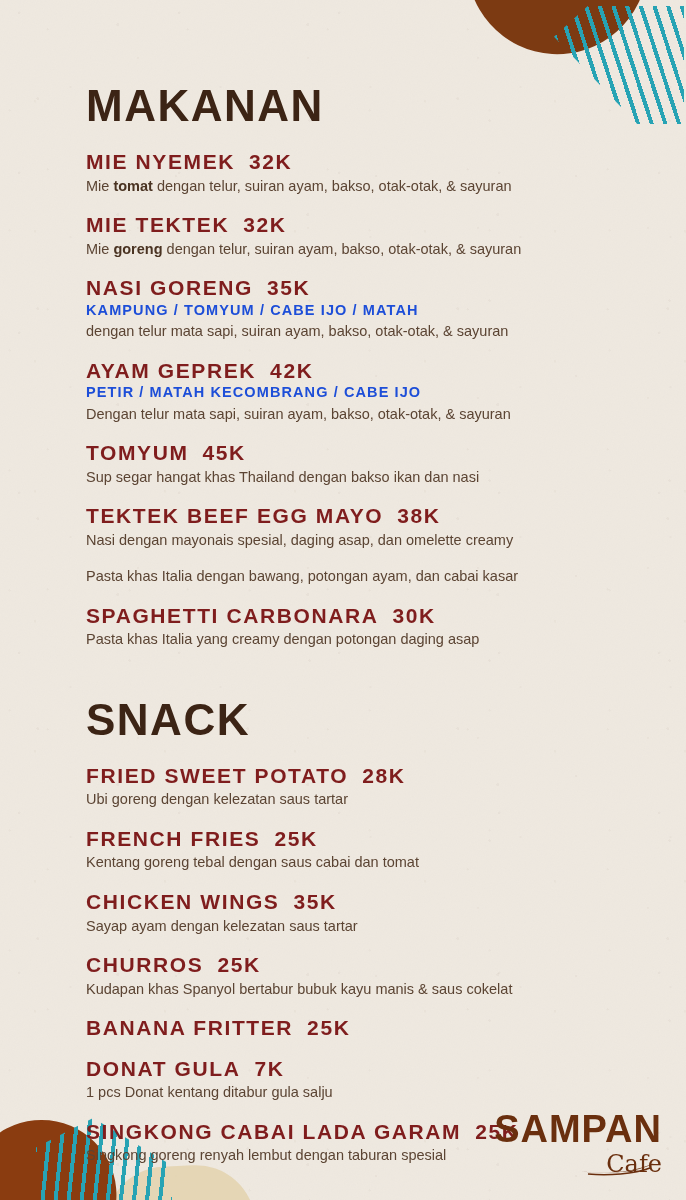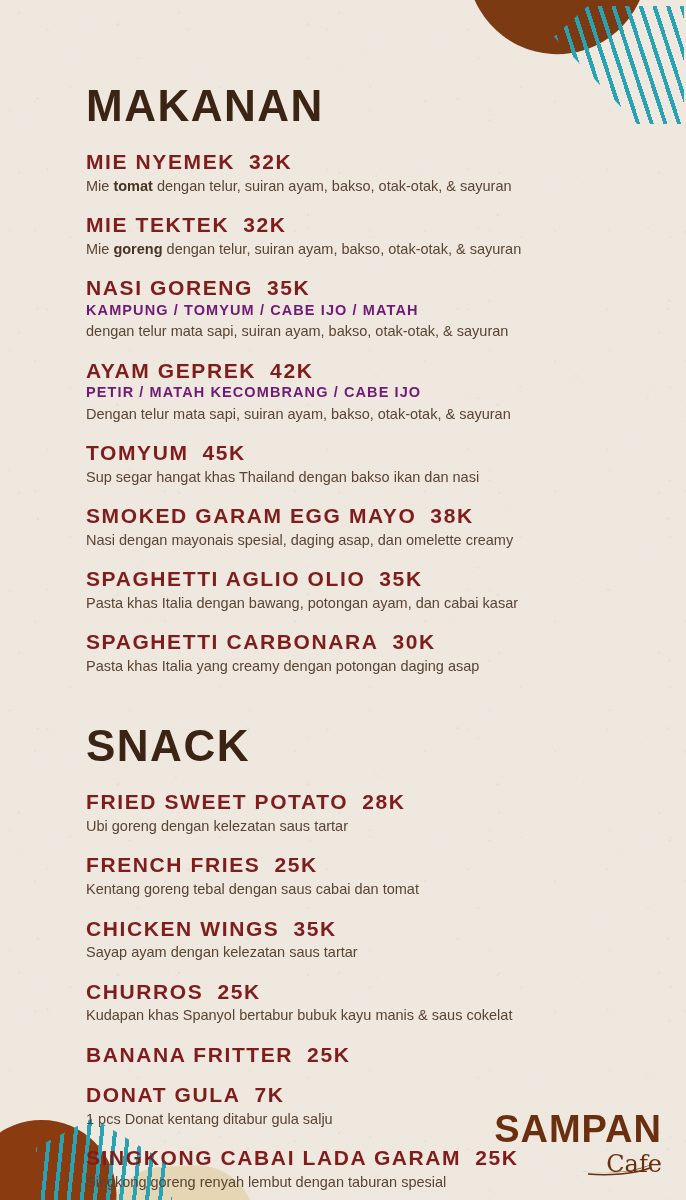--- a/index.html
+++ b/index.html
@@ -125,21 +125,21 @@
     font-weight: 800;
     letter-spacing: 1.6px;
     color: #7f1d1d;
     line-height: 1.12;
   }
   .item-price { margin-left: 14px; }
   .item-variant {
     font-size: 14.5px;
     font-weight: 800;
     letter-spacing: 1.1px;
-    color: #701a75;
+    color: #1d4ed8;
     margin-top: 2px;
     line-height: 1.2;
   }
   .item-desc {
     font-size: 14.5px;
     color: #5b4433;
     line-height: 1.35;
     margin-top: 3px;
   }
   .item-desc b { font-weight: 700; color: #4a3322; }
@@ -234,29 +234,26 @@
 
     <div class="item">
       <div class="item-head">
         <span>TOMYUM</span><span class="item-price">45K</span>
       </div>
       <div class="item-desc">Sup segar hangat khas Thailand dengan bakso ikan dan nasi</div>
     </div>
 
     <div class="item">
       <div class="item-head">
-        <span>SMOKED GARAM EGG MAYO</span><span class="item-price">38K</span>
+        <span>TEKTEK BEEF EGG MAYO</span><span class="item-price">38K</span>
       </div>
       <div class="item-desc">Nasi dengan mayonais spesial, daging asap, dan omelette creamy</div>
     </div>
 
     <div class="item">
-      <div class="item-head">
-        <span>SPAGHETTI AGLIO OLIO</span><span class="item-price">35K</span>
-      </div>
       <div class="item-desc">Pasta khas Italia dengan bawang, potongan ayam, dan cabai kasar</div>
     </div>
 
     <div class="item">
       <div class="item-head">
         <span>SPAGHETTI CARBONARA</span><span class="item-price">30K</span>
       </div>
       <div class="item-desc">Pasta khas Italia yang creamy dengan potongan daging asap</div>
     </div>
   </section>

